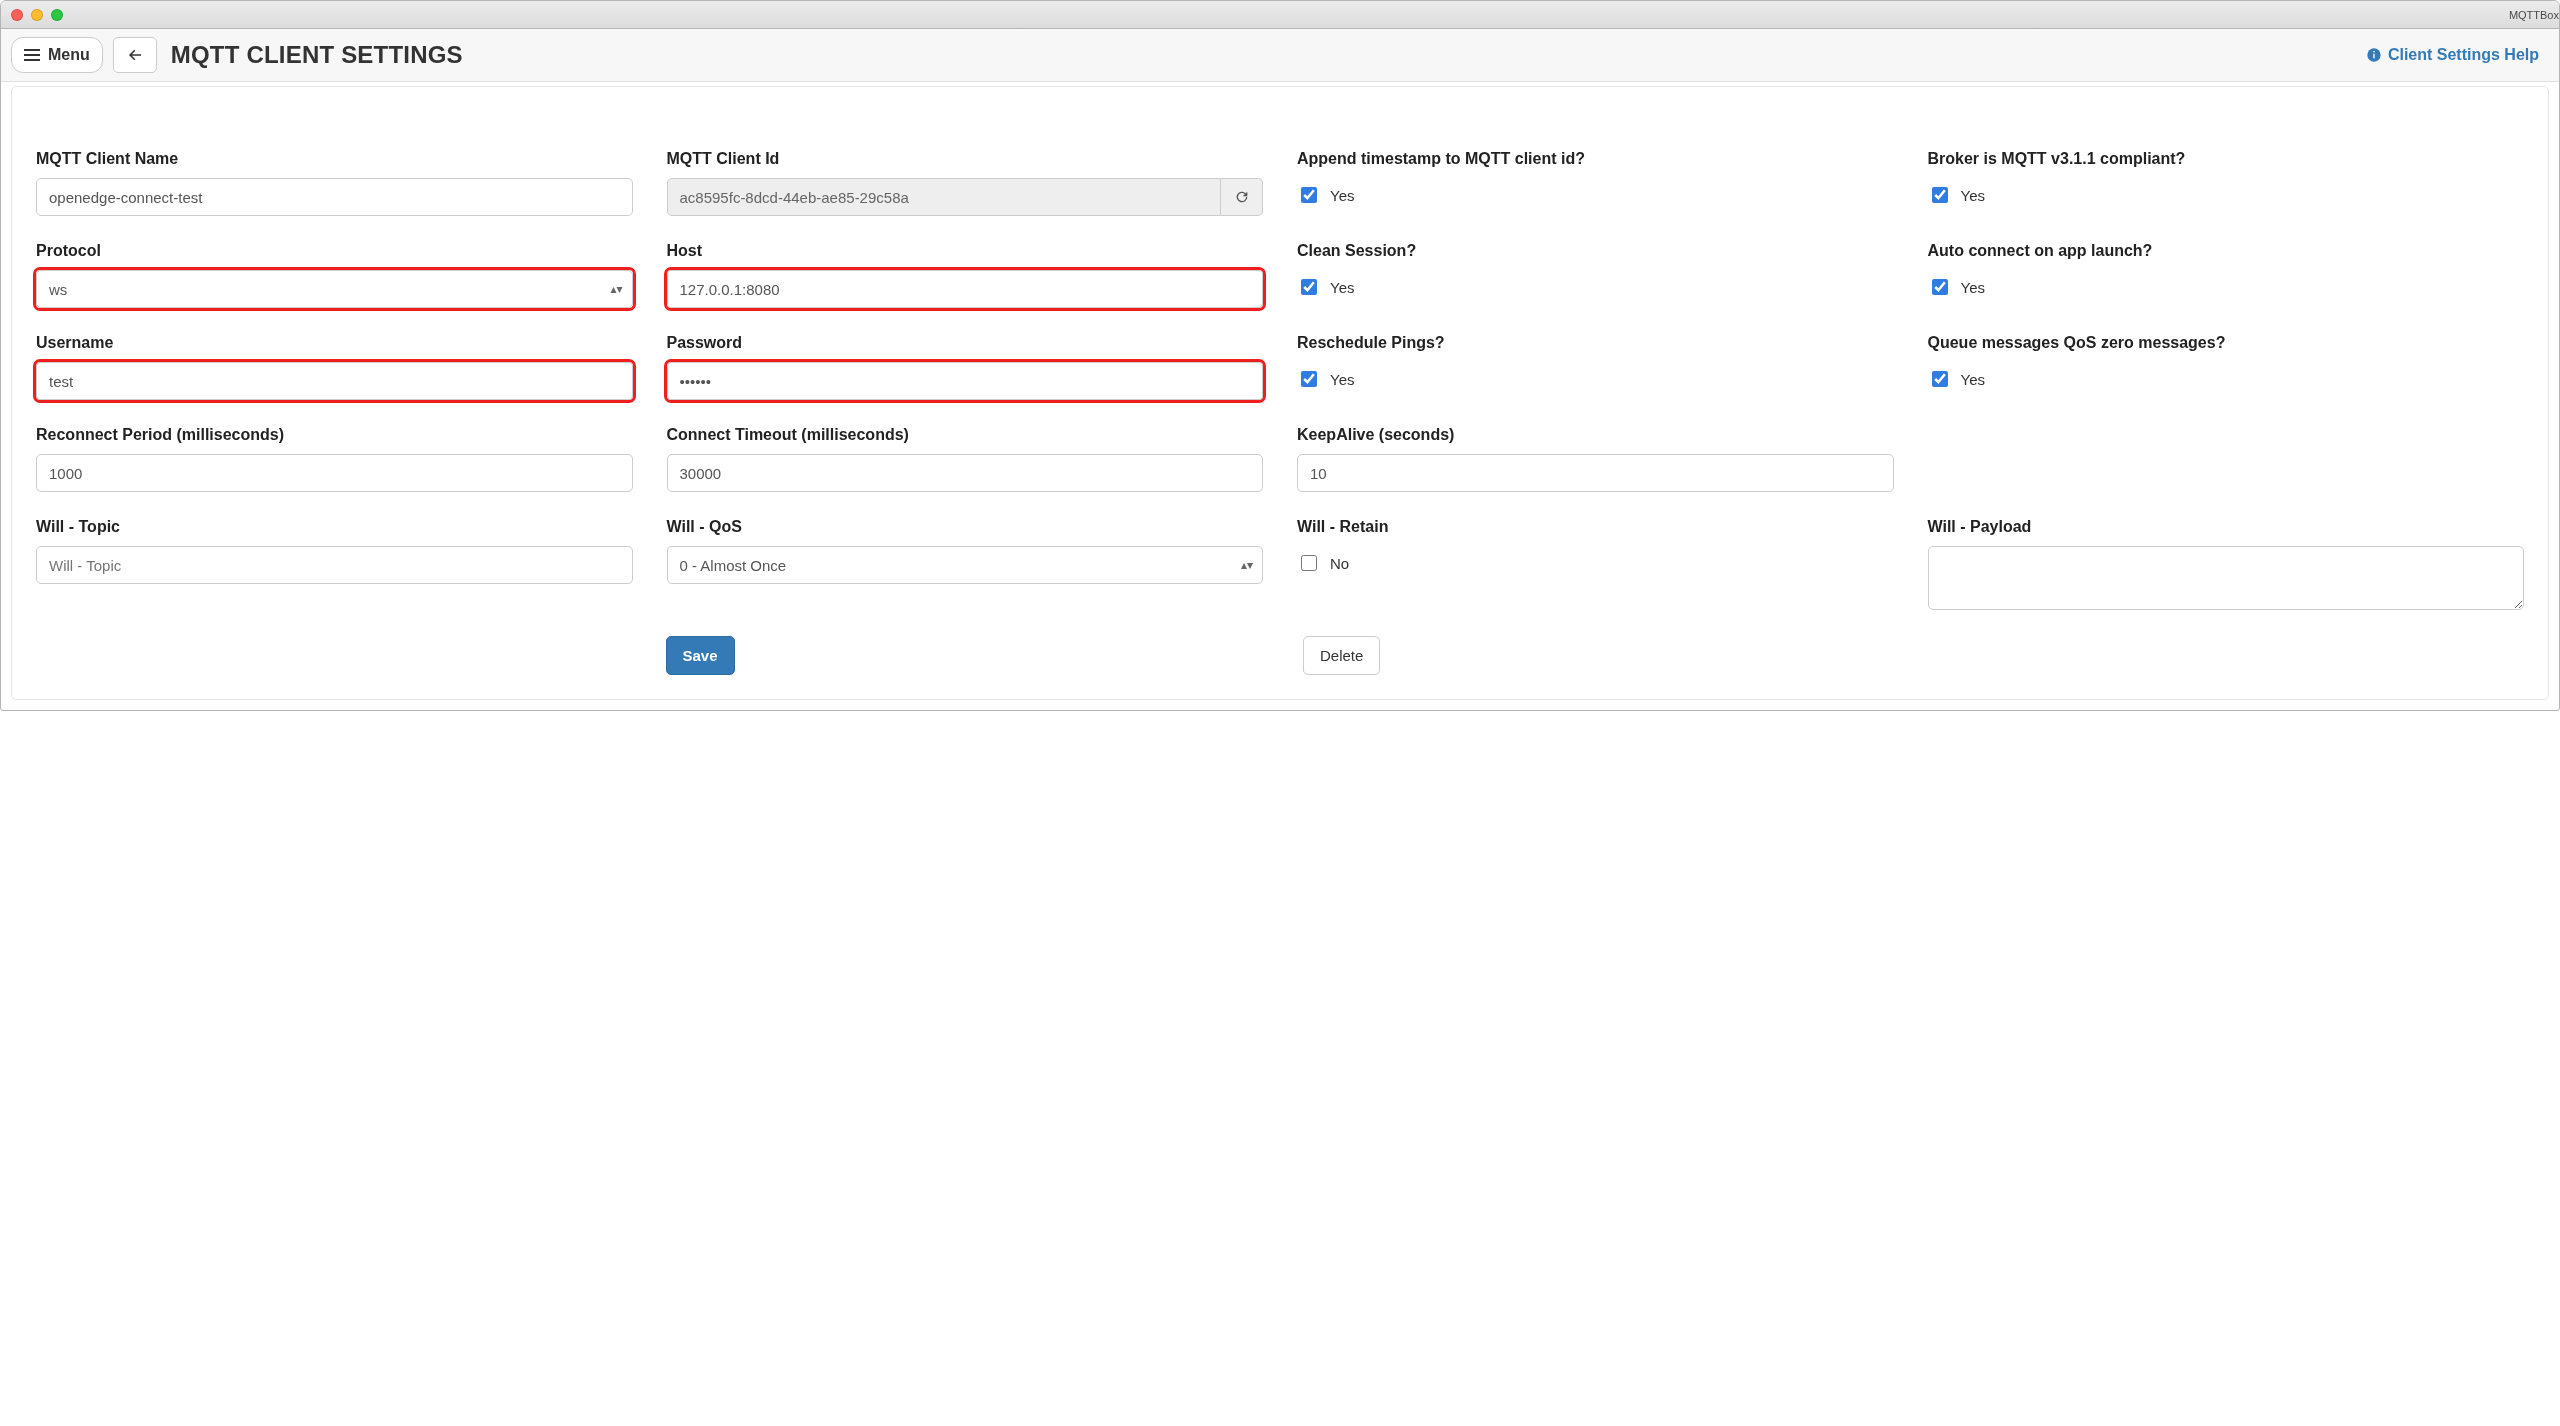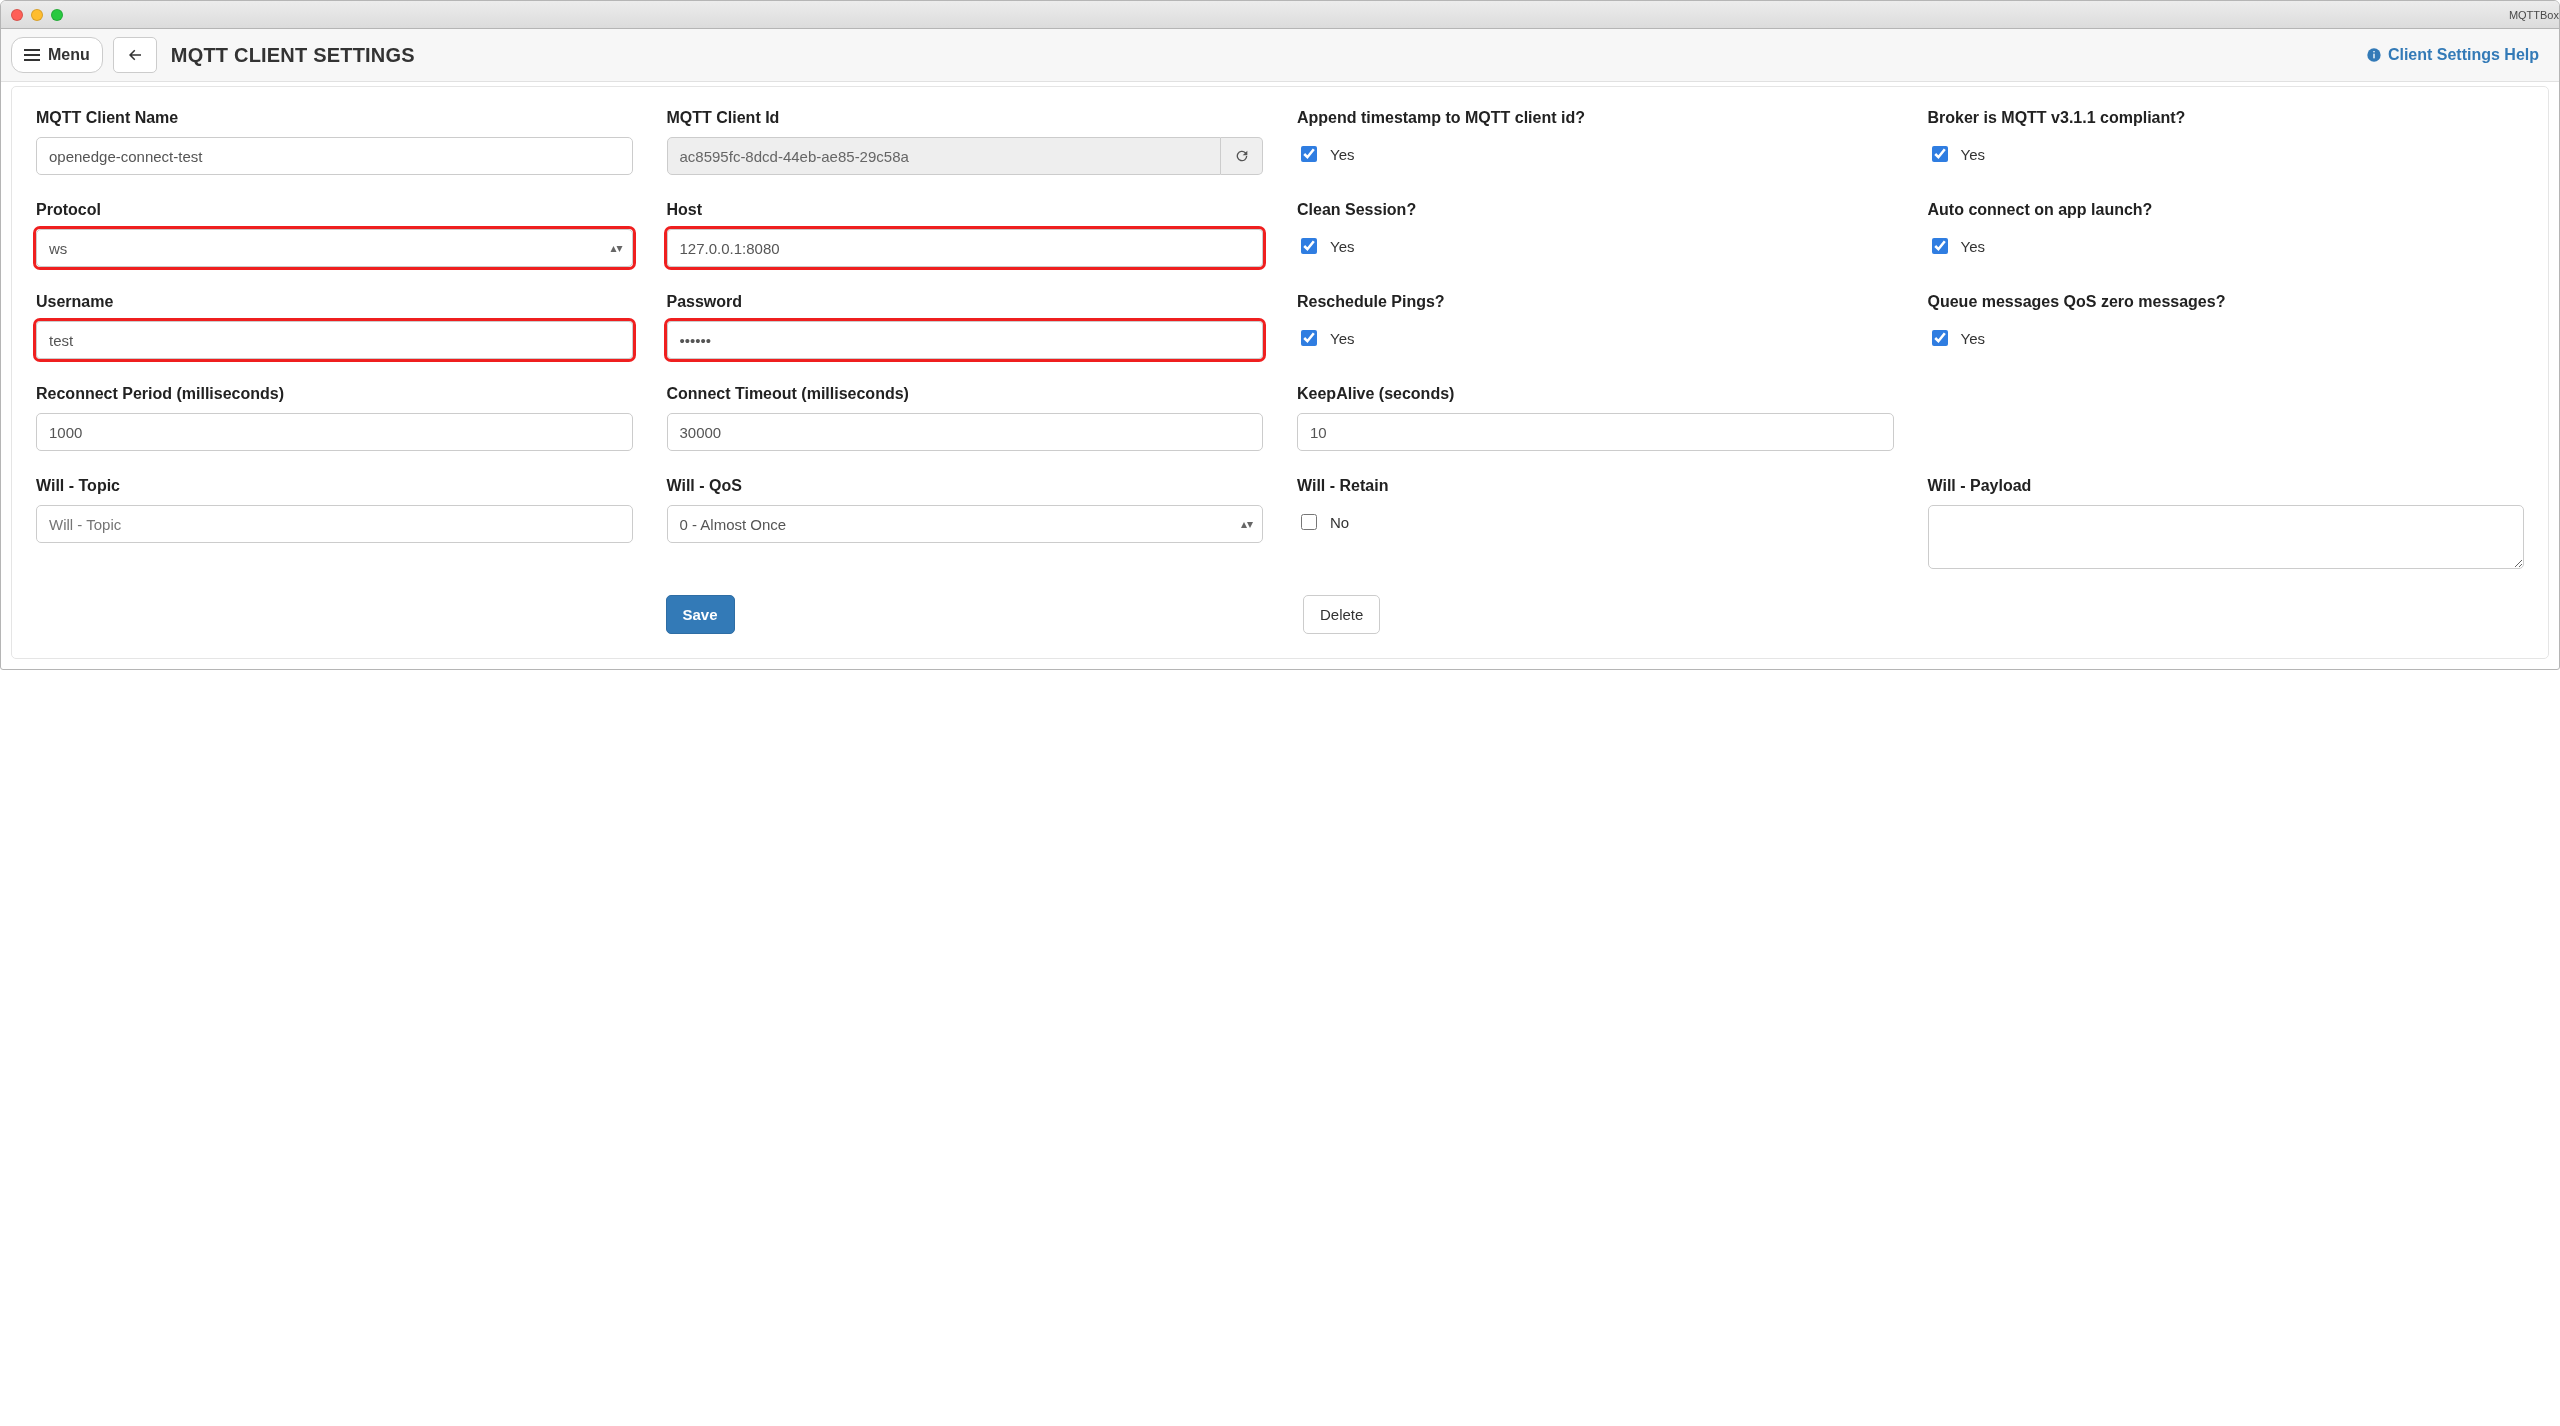--- a/index.html
+++ b/index.html
@@ -62,21 +62,21 @@
     font-weight: 700;
     color: #333;
     cursor: pointer;
     display: inline-flex;
     align-items: center;
     gap: 8px;
   }
   .btn.small { padding: 8px 12px; border-radius: 12px; }
   .btn.icon-only { padding: 8px 12px; }
   .toolbar .page-title {
-    font-size: 20px;
+    font-size: 24px;
     font-weight: 800;
     margin-left: 14px;
     letter-spacing: 0.2px;
   }
   .toolbar .spacer { flex: 1; }
   .help-link {
     color: #337ab7;
     font-size: 16px;
     font-weight: 700;
     text-decoration: none;
@@ -93,20 +93,21 @@
     padding: 22px 24px 24px;
     background: #fff;
   }
 
   .grid {
     display: grid;
     grid-template-columns: repeat(4, 1fr);
     column-gap: 34px;
     row-gap: 26px;
     align-items: start;
+    margin-top: 41px;
   }
   .field { display: flex; flex-direction: column; gap: 10px; }
   .label {
     font-weight: 800;
     font-size: 16px;
     color: #222;
   }
   .control {
     height: 38px;
     border: 1px solid #ccc;

